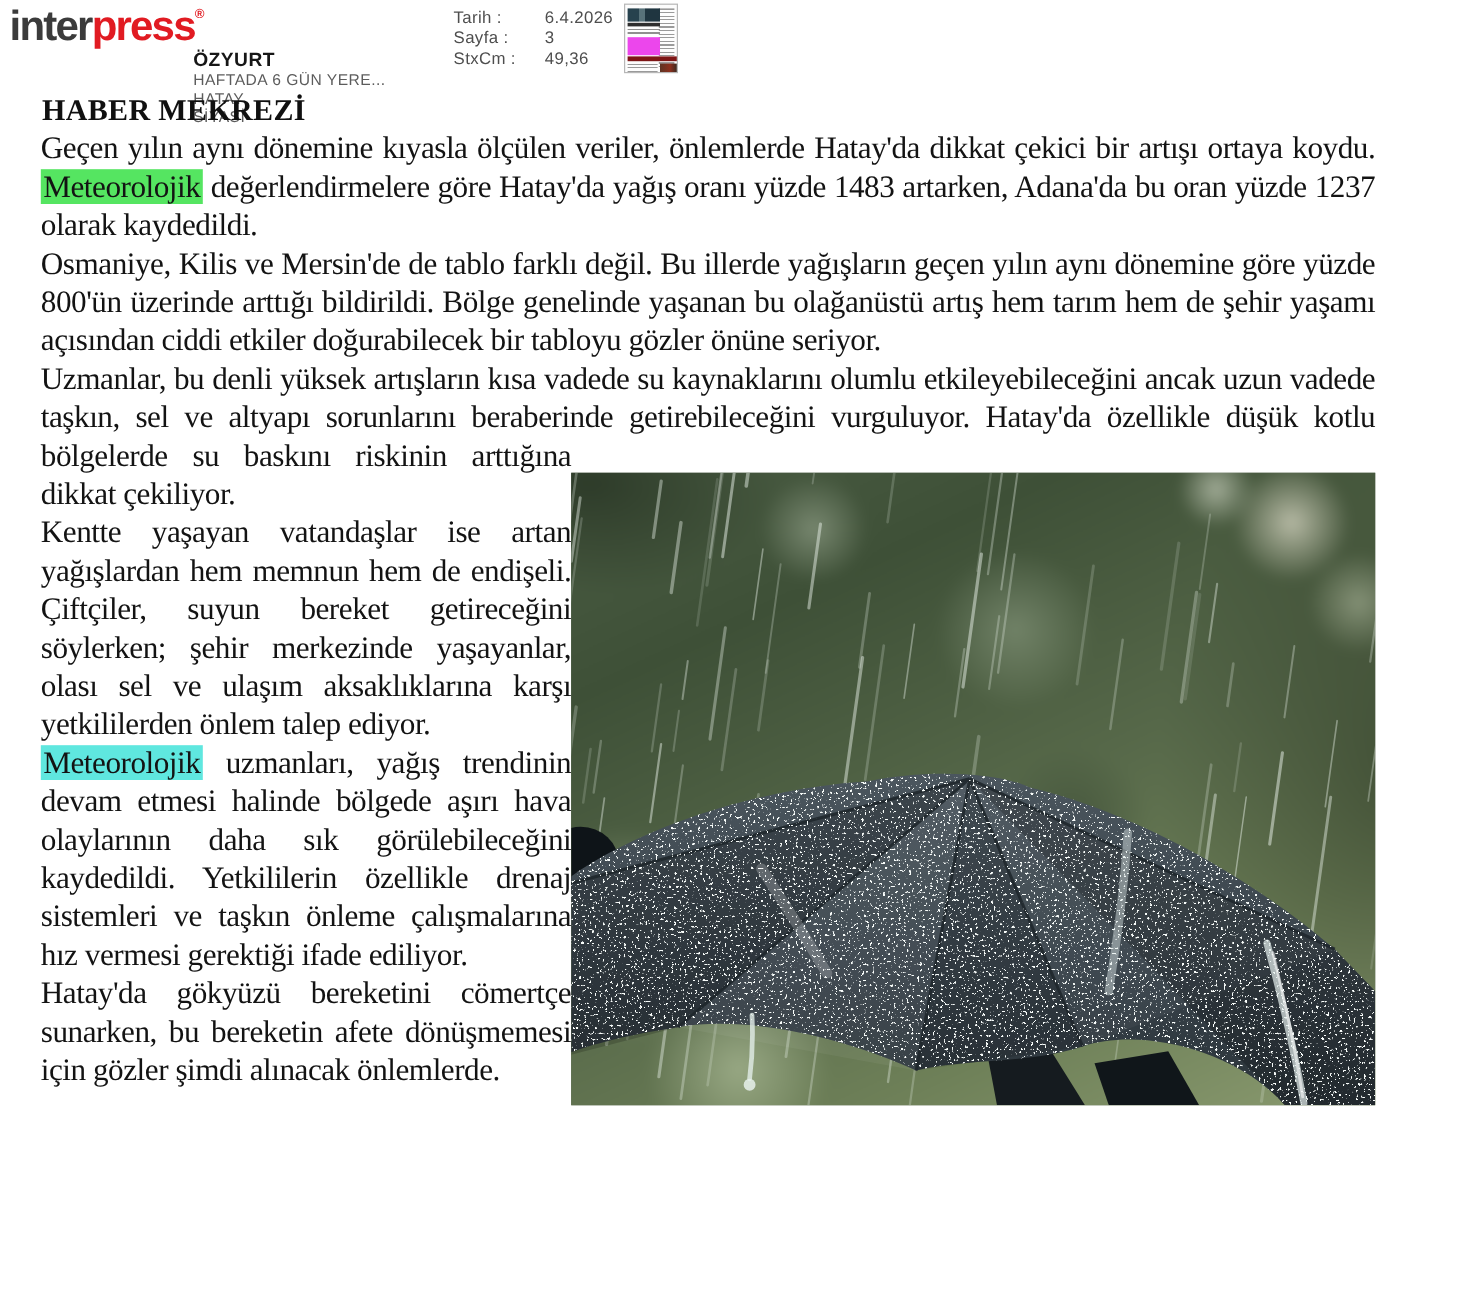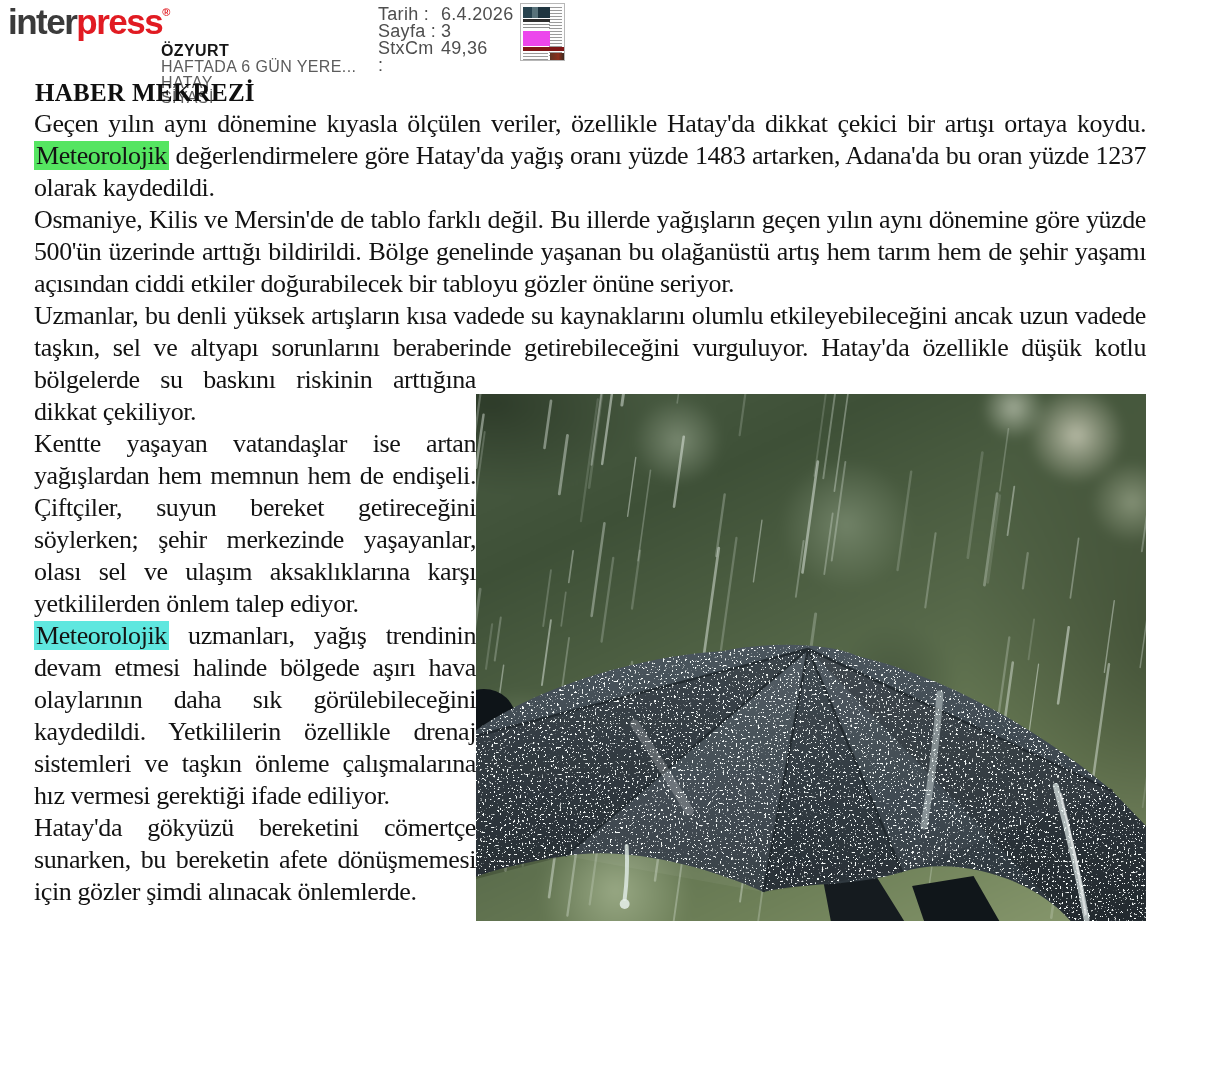--- a/index.html
+++ b/index.html
@@ -9,23 +9,23 @@
 
   
   .topbar { position:relative; height:72px; }
   .logo { position:absolute; left:8px; top:4px; font-weight:bold; font-size:35px;
           letter-spacing:-1.5px; line-height:1; }
   .logo-inter { color:var(--logo-dark,#3b3b3b); }
   .logo-press { color:var(--logo-red,#e11b22); }
   .logo-reg { color:var(--logo-red,#e11b22); font-size:11px; vertical-align:18px; letter-spacing:0; }
   .pub { position:absolute; left:161px; top:5px; }
   .pub-name { font-size:16px; font-weight:bold; color:#161616; letter-spacing:.4px; line-height:17px;margin-top:37px; }
-  .pub-line { font-size:16px; color:#5c5c5c; letter-spacing:.4px; line-height:15.5px; }
+  .pub-line { font-size:13px; color:#5c5c5c; letter-spacing:.4px; line-height:15.5px; }
   .meta { position:absolute; left:378px; top:6px; display:grid;
-          grid-template-columns:60px auto; column-gap:3px; font-size:18px; color:#4e4e4e;
+          grid-template-columns:60px auto; column-gap:16px; font-size:14px; color:#4e4e4e;
           line-height:17px; letter-spacing:.3px; }
   .thumb { position:absolute; left:520px; top:3px; width:45px; height:58px;
            background:#fdfdfd; border:1px solid #b7b7b7; }
   .t-col-r { position:absolute; right:2px; top:3px; bottom:3px; width:13px;
              background:repeating-linear-gradient(#9a9a9a 0 1px, transparent 1px 3px); }
   .t-photo { position:absolute; left:2px; top:3px; width:27px; height:11px;
              background:linear-gradient(90deg,#27424e 0 35%, #58727a 35% 55%, #1f3540 55%); }
   .t-head { position:absolute; left:2px; top:15px; width:27px; height:3px; background:#2e2e2e; }
   .t-text { position:absolute; left:2px; top:20px; width:27px; height:6px;
             background:repeating-linear-gradient(#8f8f8f 0 1px, transparent 1px 3px); }
@@ -106,23 +106,23 @@
       <div class="t-text2"></div>
       <div class="t-photo2"></div>
     </div>
   </header>
 
   <main class="article clearfix">
 
 
     <h2 class="kicker">HABER MEKREZİ</h2>
 
-    <p class="body"><span>Geçen yılın aynı dönemine kıyasla ölçülen veriler, özellikle Hatay'da dikkat çekici bir artışı ortaya koydu. </span><mark class="hl-green">Meteorolojik</mark><span> değerlendirmelere göre Hatay'da yağış oranı yüzde 1483 artarken, Adana'da bu oran yüzde 1237 olarak kaydedildi.</span></p>
-
-    <p class="body">Osmaniye, Kilis ve Mersin'de de tablo farklı değil. Bu illerde yağışların geçen yılın aynı dönemine göre yüzde 500'ün üzerinde arttığı bildirildi. Bölge genelinde yaşanan bu olağanüstü artış hem tarım hem de şehir yaşamı açısından ciddi etkiler doğurabilecek bir tabloyu gözler önüne seriyor.</p>
+    <p class="body"><span>Geçen yılın aynı dönemine kıyasla ölçülen veriler, önlemlerde Hatay'da dikkat çekici bir artışı ortaya koydu. </span><mark class="hl-green">Meteorolojik</mark><span> değerlendirmelere göre Hatay'da yağış oranı yüzde 1483 artarken, Adana'da bu oran yüzde 1237 olarak kaydedildi.</span></p>
+
+    <p class="body">Osmaniye, Kilis ve Mersin'de de tablo farklı değil. Bu illerde yağışların geçen yılın aynı dönemine göre yüzde 800'ün üzerinde arttığı bildirildi. Bölge genelinde yaşanan bu olağanüstü artış hem tarım hem de şehir yaşamı açısından ciddi etkiler doğurabilecek bir tabloyu gözler önüne seriyor.</p>
 
     <div class="photo-float">
       <figure class="photo">
         <div class="photo-bg"></div>
         <svg class="photo-svg" viewBox="0 0 676 527" preserveAspectRatio="none">
           <defs>
             <linearGradient id="canopyGrad" x1="0" y1="0" x2="0" y2="1">
               <stop offset="0" stop-color="#4b565e"></stop>
               <stop offset="0.55" stop-color="#39434b"></stop>
               <stop offset="1" stop-color="#2b343a"></stop>

